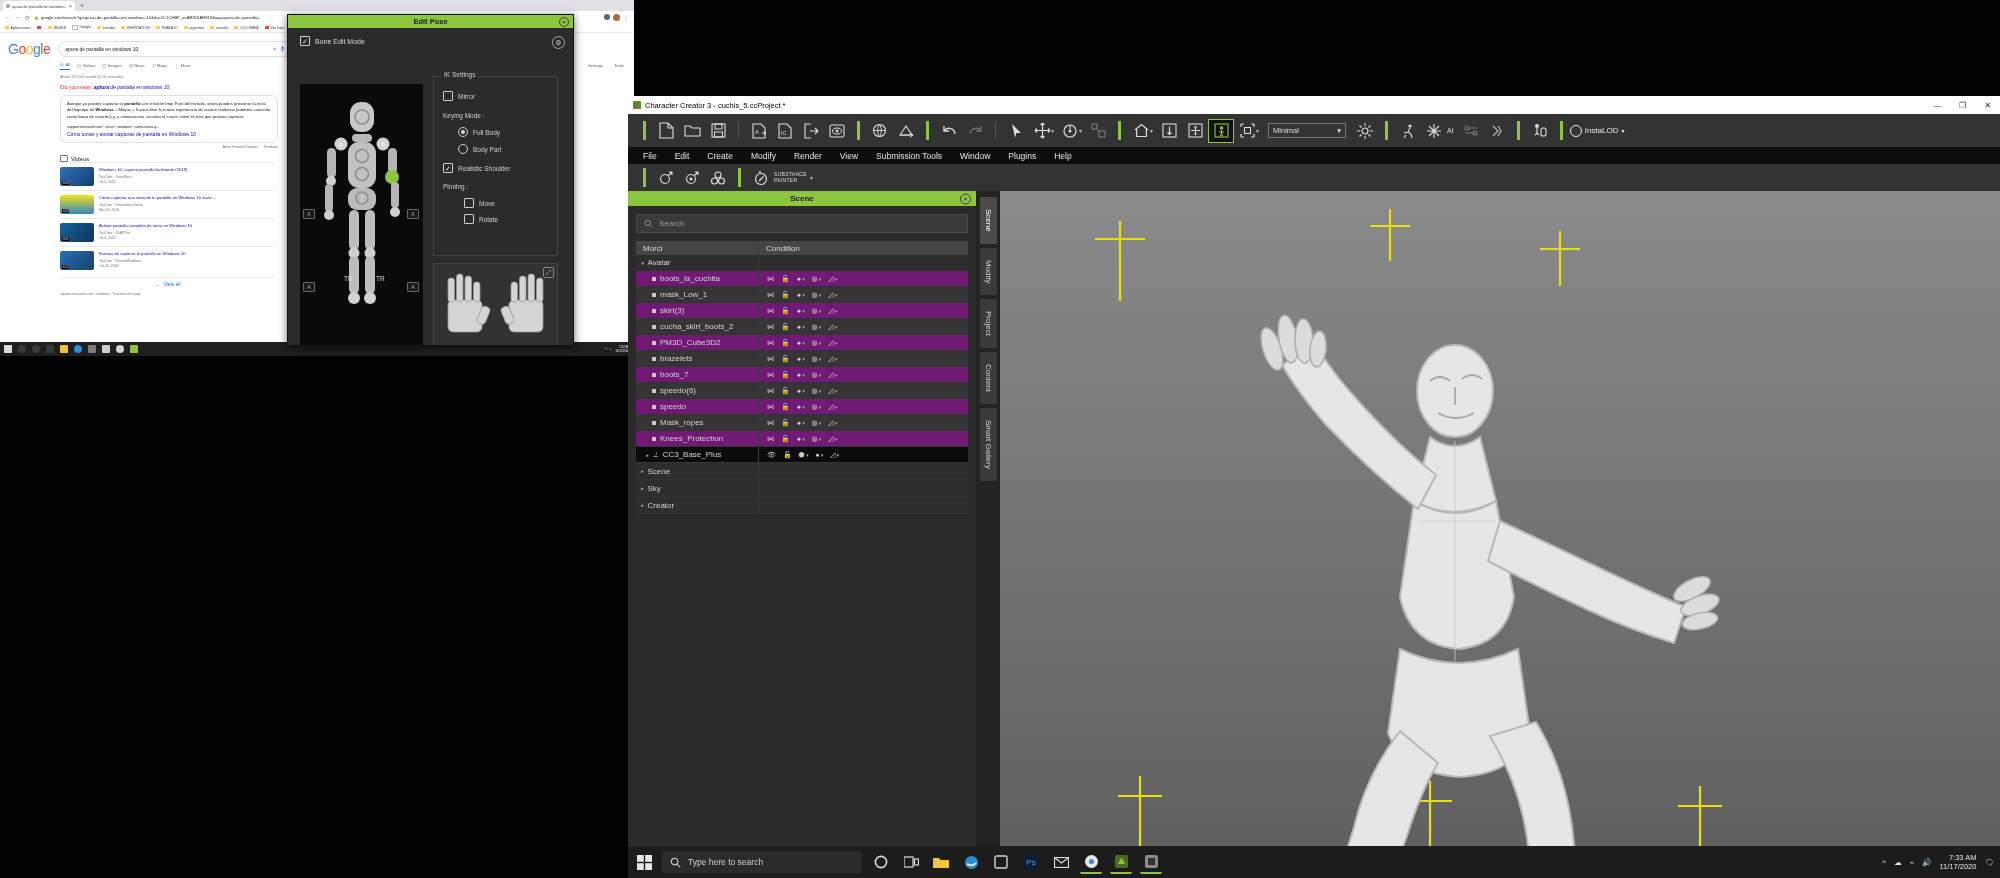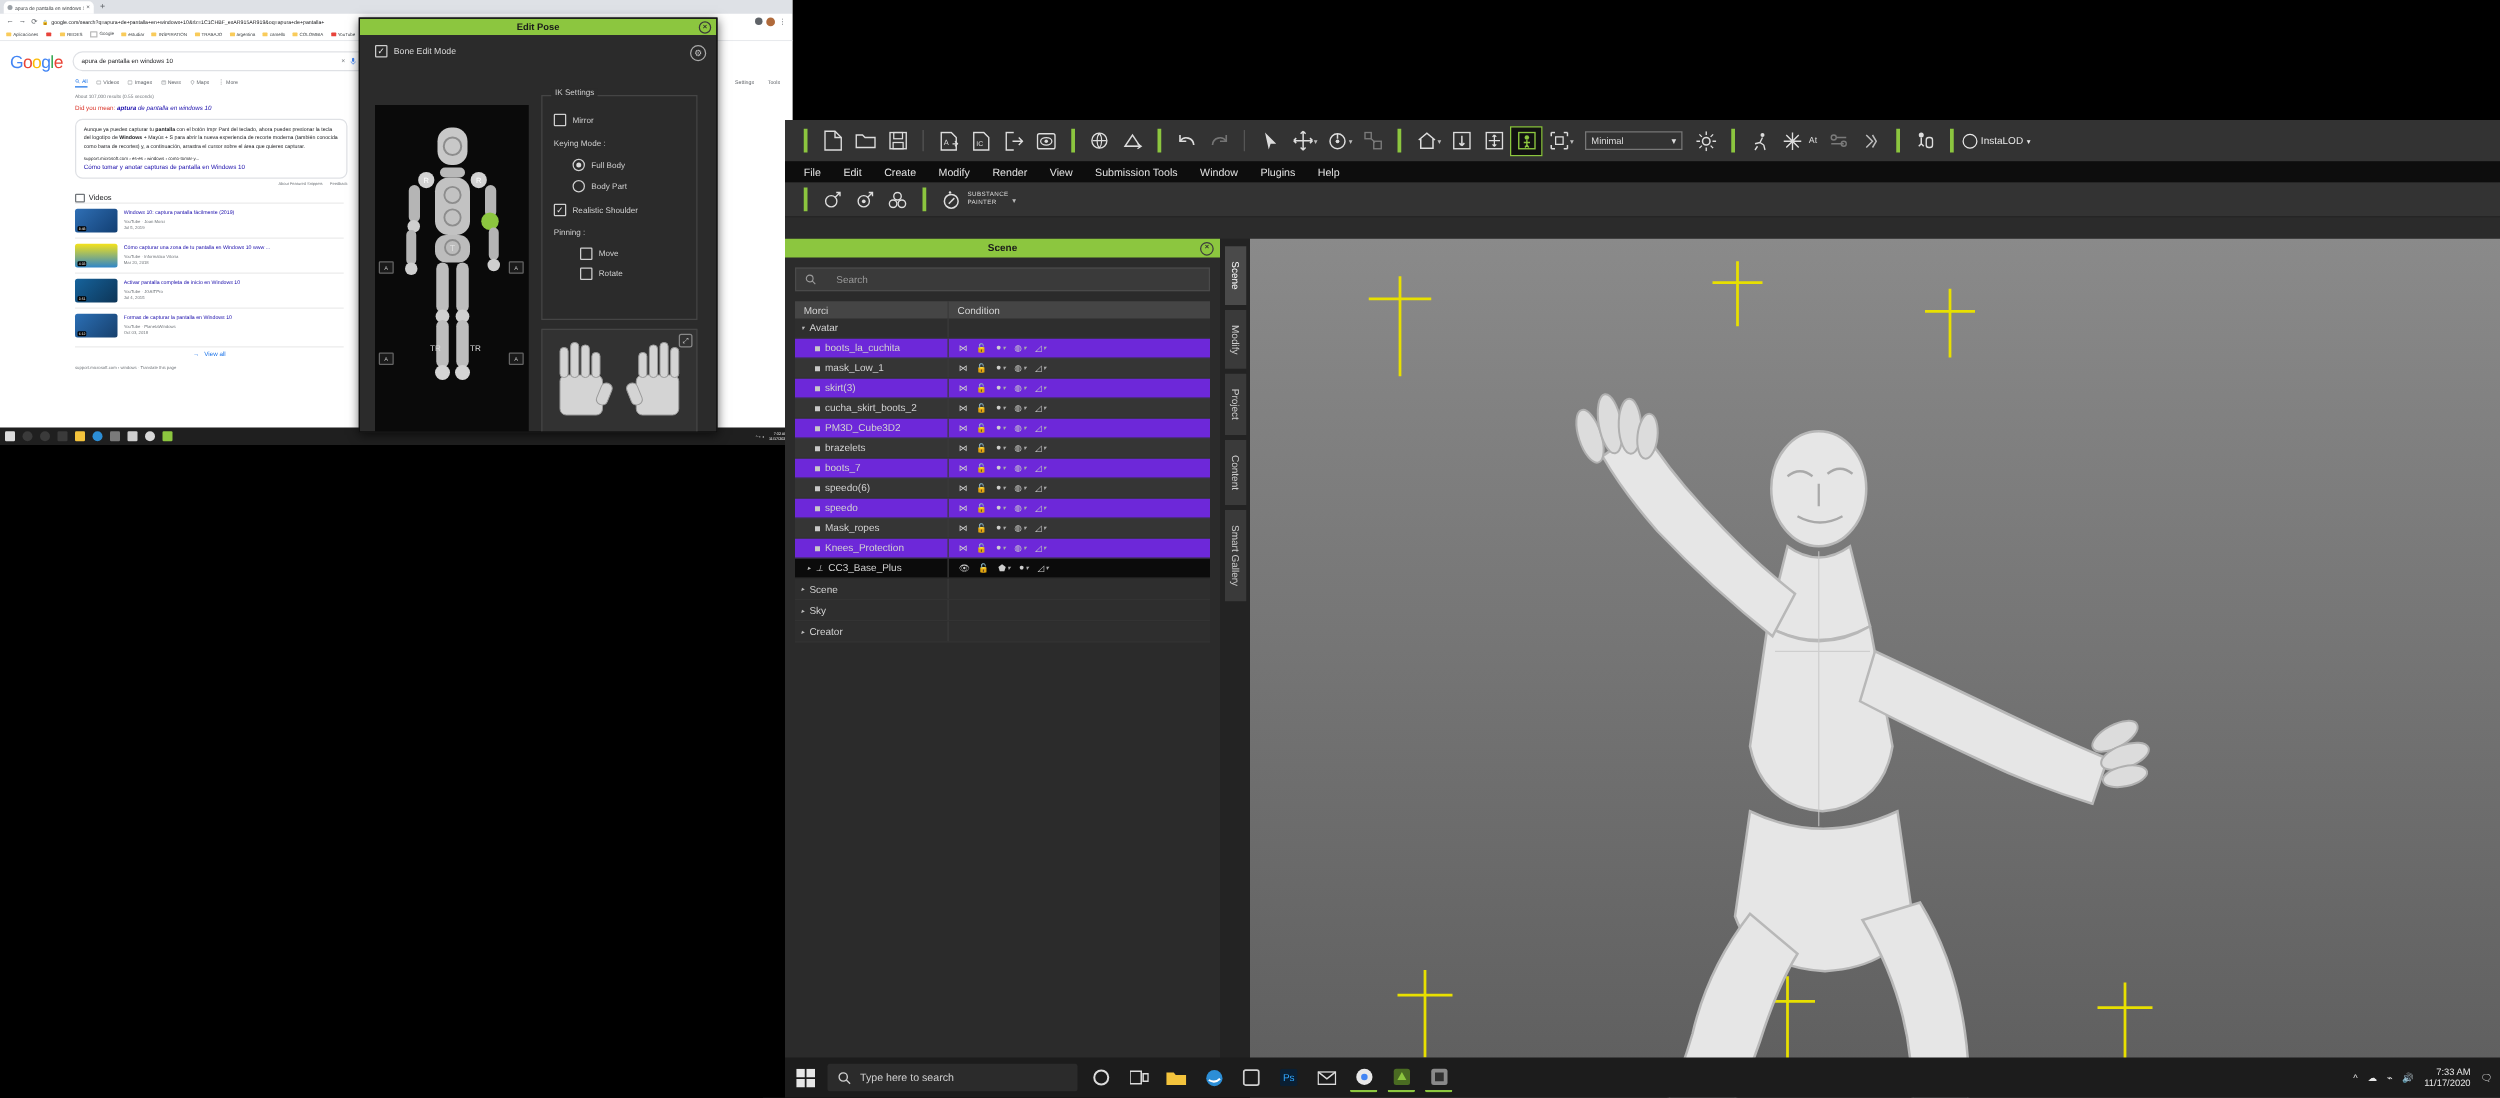--- a/index.html
+++ b/index.html
@@ -129,26 +129,26 @@
   #instalod .ring{width:10px;height:10px;border-radius:50%;border:1.5px solid #e8e8e8;}
   #subst{display:flex;align-items:center;gap:3px;color:#ddd;font-size:5px;line-height:1.05;letter-spacing:.3px;}
 
   #cc3-body{position:absolute;left:0;top:95px;width:1372px;height:687px;display:flex;}
   #scene-dock{width:348px;background:#2b2b2b;position:relative;}
   #scene-title{height:15px;background:#8cc63f;display:flex;align-items:center;justify-content:center;position:relative;
                font-size:8px;font-weight:700;color:#1b1b1b;}
   #scene-title .cls{position:absolute;right:5px;top:50%;transform:translateY(-50%);width:9px;height:9px;border-radius:50%;
                     border:1px solid #3d3d3d;display:flex;align-items:center;justify-content:center;font-size:6px;color:#2f2f2f;}
   #scene-search{margin:8px;height:17px;background:#3a3a3a;border:1px solid #4a4a4a;display:flex;align-items:center;
-                gap:16px;padding:0 7px;font-size:8px;color:#9a9a9a;}
+                gap:6px;padding:0 7px;font-size:8px;color:#9a9a9a;}
   #scene-tablehead{display:flex;height:14px;background:#454545;margin:0 8px;font-size:8px;color:#d6d6d6;}
   #scene-tablehead .c1{width:122px;padding-left:7px;display:flex;align-items:center;box-sizing:border-box;}
   #scene-tablehead .c2{flex:1;padding-left:7px;display:flex;align-items:center;border-left:1px solid #3a3a3a;box-sizing:border-box;}
   #scene-list{margin:0 8px;}
-  .srow{display:flex;height:15px;align-items:center;font-size:8px;color:#d2d2d2;border-bottom:1px solid #333;background:#6d28d9;}
+  .srow{display:flex;height:15px;align-items:center;font-size:8px;color:#d2d2d2;border-bottom:1px solid #333;background:#701a75;}
   .srow.alt{background:#353535;}
   .srow.sel{background:#0b0b0b;}
   .srow .nm{width:122px;display:flex;align-items:center;gap:4px;box-sizing:border-box;padding-left:5px;}
   .srow .nm.lvl1{padding-left:16px;}
   .srow .cond{flex:1;display:flex;align-items:center;gap:7px;padding-left:8px;border-left:1px solid #3a3a3a;
               box-sizing:border-box;height:100%;color:#cfcfcf;font-size:7px;}
   .srow .cond .ig{display:flex;align-items:center;gap:1px;}
   .srow .cond .cr{font-size:5px;color:#aaa;}
   .tri{font-size:5px;color:#bbb;}
   .sq{width:4px;height:4px;background:#c9c9c9;display:inline-block;}
@@ -527,20 +527,29 @@
           <rect x="69" y="42" width="9" height="18" rx="4" transform="rotate(-22 74 51)"></rect>
         </g>
       </svg>
 
     </div>
   </div>
 </div>
 
 <div id="cc3">
 
+  <div id="cc3-title">
+    <span class="tlogo"></span>
+    <span>Character Creator 3 - cuchis_5.ccProject *</span>
+    <span class="twin">
+      <div>—</div>
+      <div>❐</div>
+      <div>✕</div>
+    </span>
+  </div>
 
   <div id="cc3-tool1">
     <span class="tsep"></span>
     <span class="tbtn">
         <svg width="15" height="17" viewBox="0 0 15 17">
           <path d="M1 1h8l5 5v10H1z" fill="none" stroke="#ddd" stroke-width="1.1"></path>
           <path d="M9 1v5h5" fill="none" stroke="#ddd" stroke-width="1.1"></path>
         </svg>
       </span>
     <span class="tbtn">

